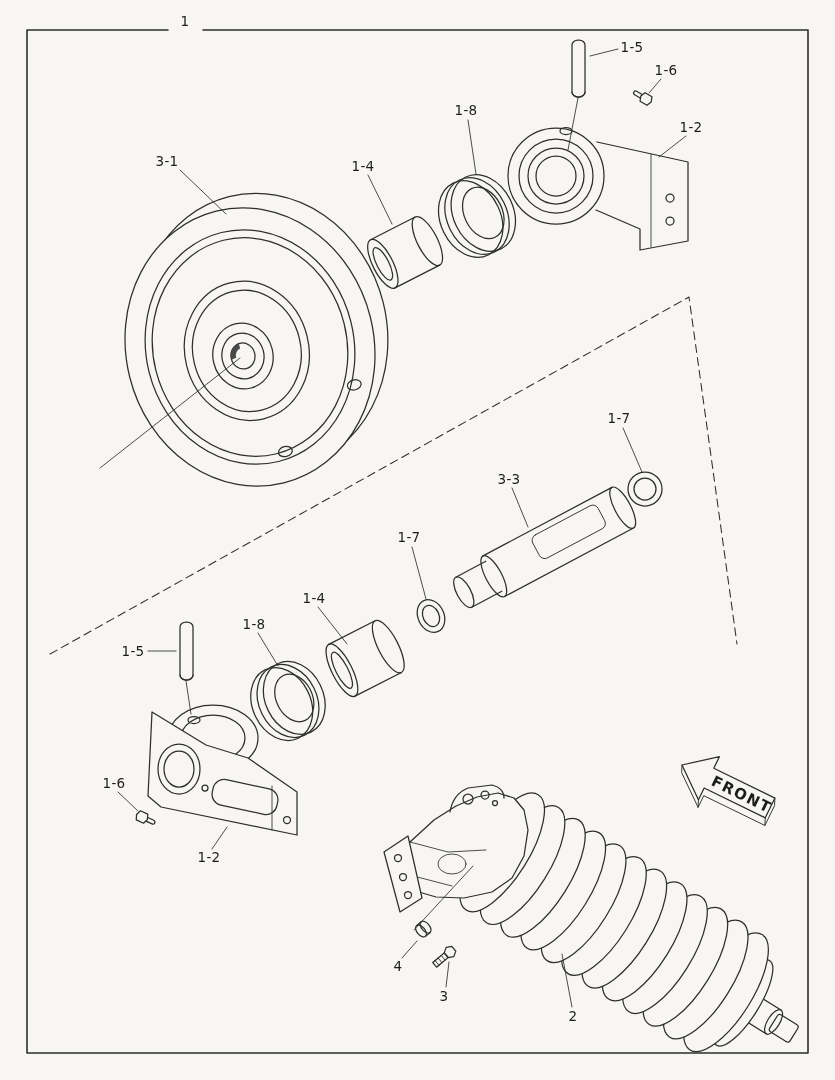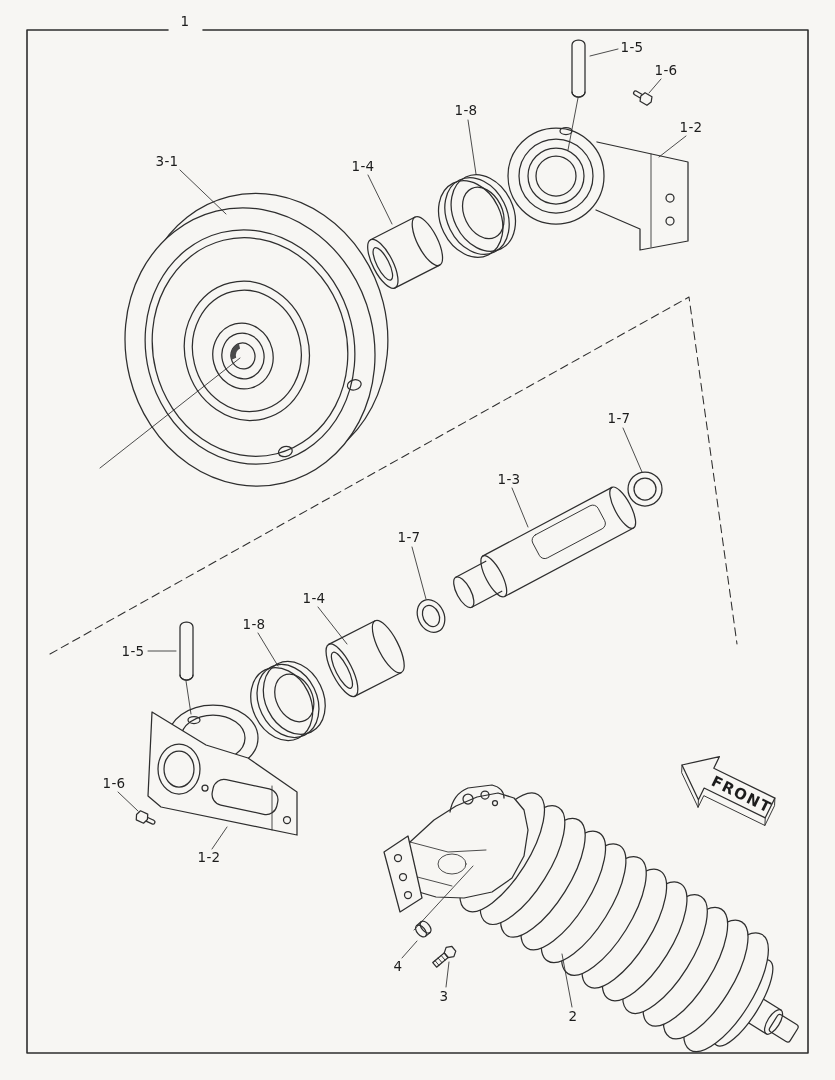--- a/index.html
+++ b/index.html
@@ -226,21 +226,21 @@
 </svg>
 
 <div class="callout" style="left:185px;top:21px">1</div>
 <div class="callout" style="left:167px;top:161px">3-1</div>
 <div class="callout" style="left:632px;top:47px">1-5</div>
 <div class="callout" style="left:666px;top:70px">1-6</div>
 <div class="callout" style="left:691px;top:127px">1-2</div>
 <div class="callout" style="left:466px;top:110px">1-8</div>
 <div class="callout" style="left:363px;top:166px">1-4</div>
 <div class="callout" style="left:619px;top:418px">1-7</div>
-<div class="callout" style="left:509px;top:479px">1-3</div>
+<div class="callout" style="left:509px;top:479px">3-3</div>
 <div class="callout" style="left:409px;top:537px">1-7</div>
 <div class="callout" style="left:314px;top:598px">1-4</div>
 <div class="callout" style="left:254px;top:624px">1-8</div>
 <div class="callout" style="left:133px;top:651px">1-5</div>
 <div class="callout" style="left:114px;top:783px">1-6</div>
 <div class="callout" style="left:209px;top:857px">1-2</div>
 <div class="callout" style="left:573px;top:1016px">2</div>
 <div class="callout" style="left:444px;top:996px">3</div>
 <div class="callout" style="left:398px;top:966px">4</div>
 

